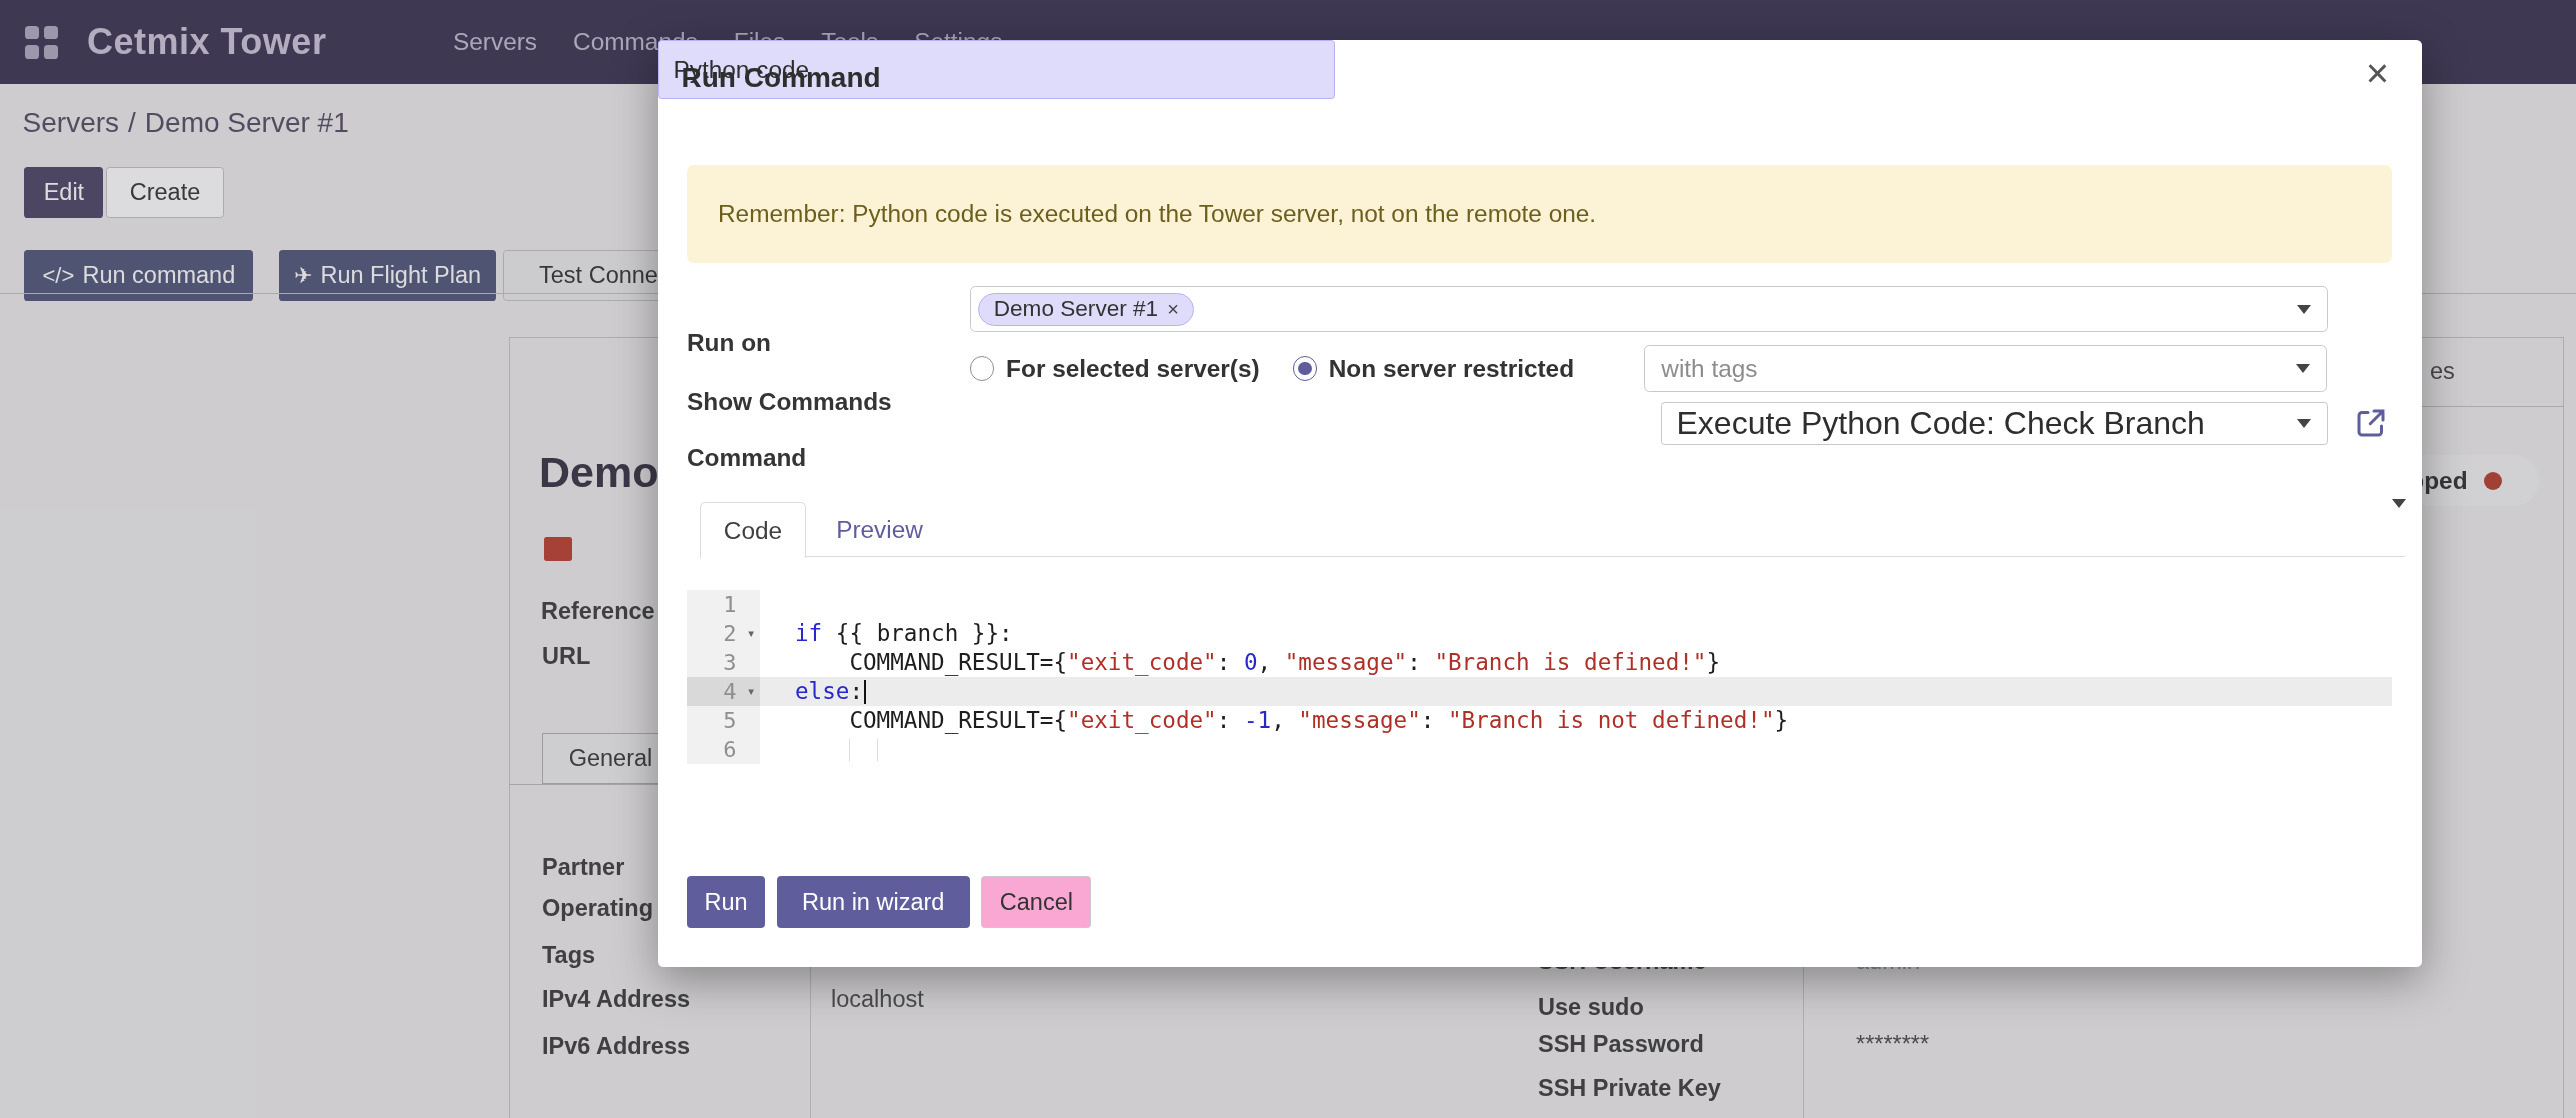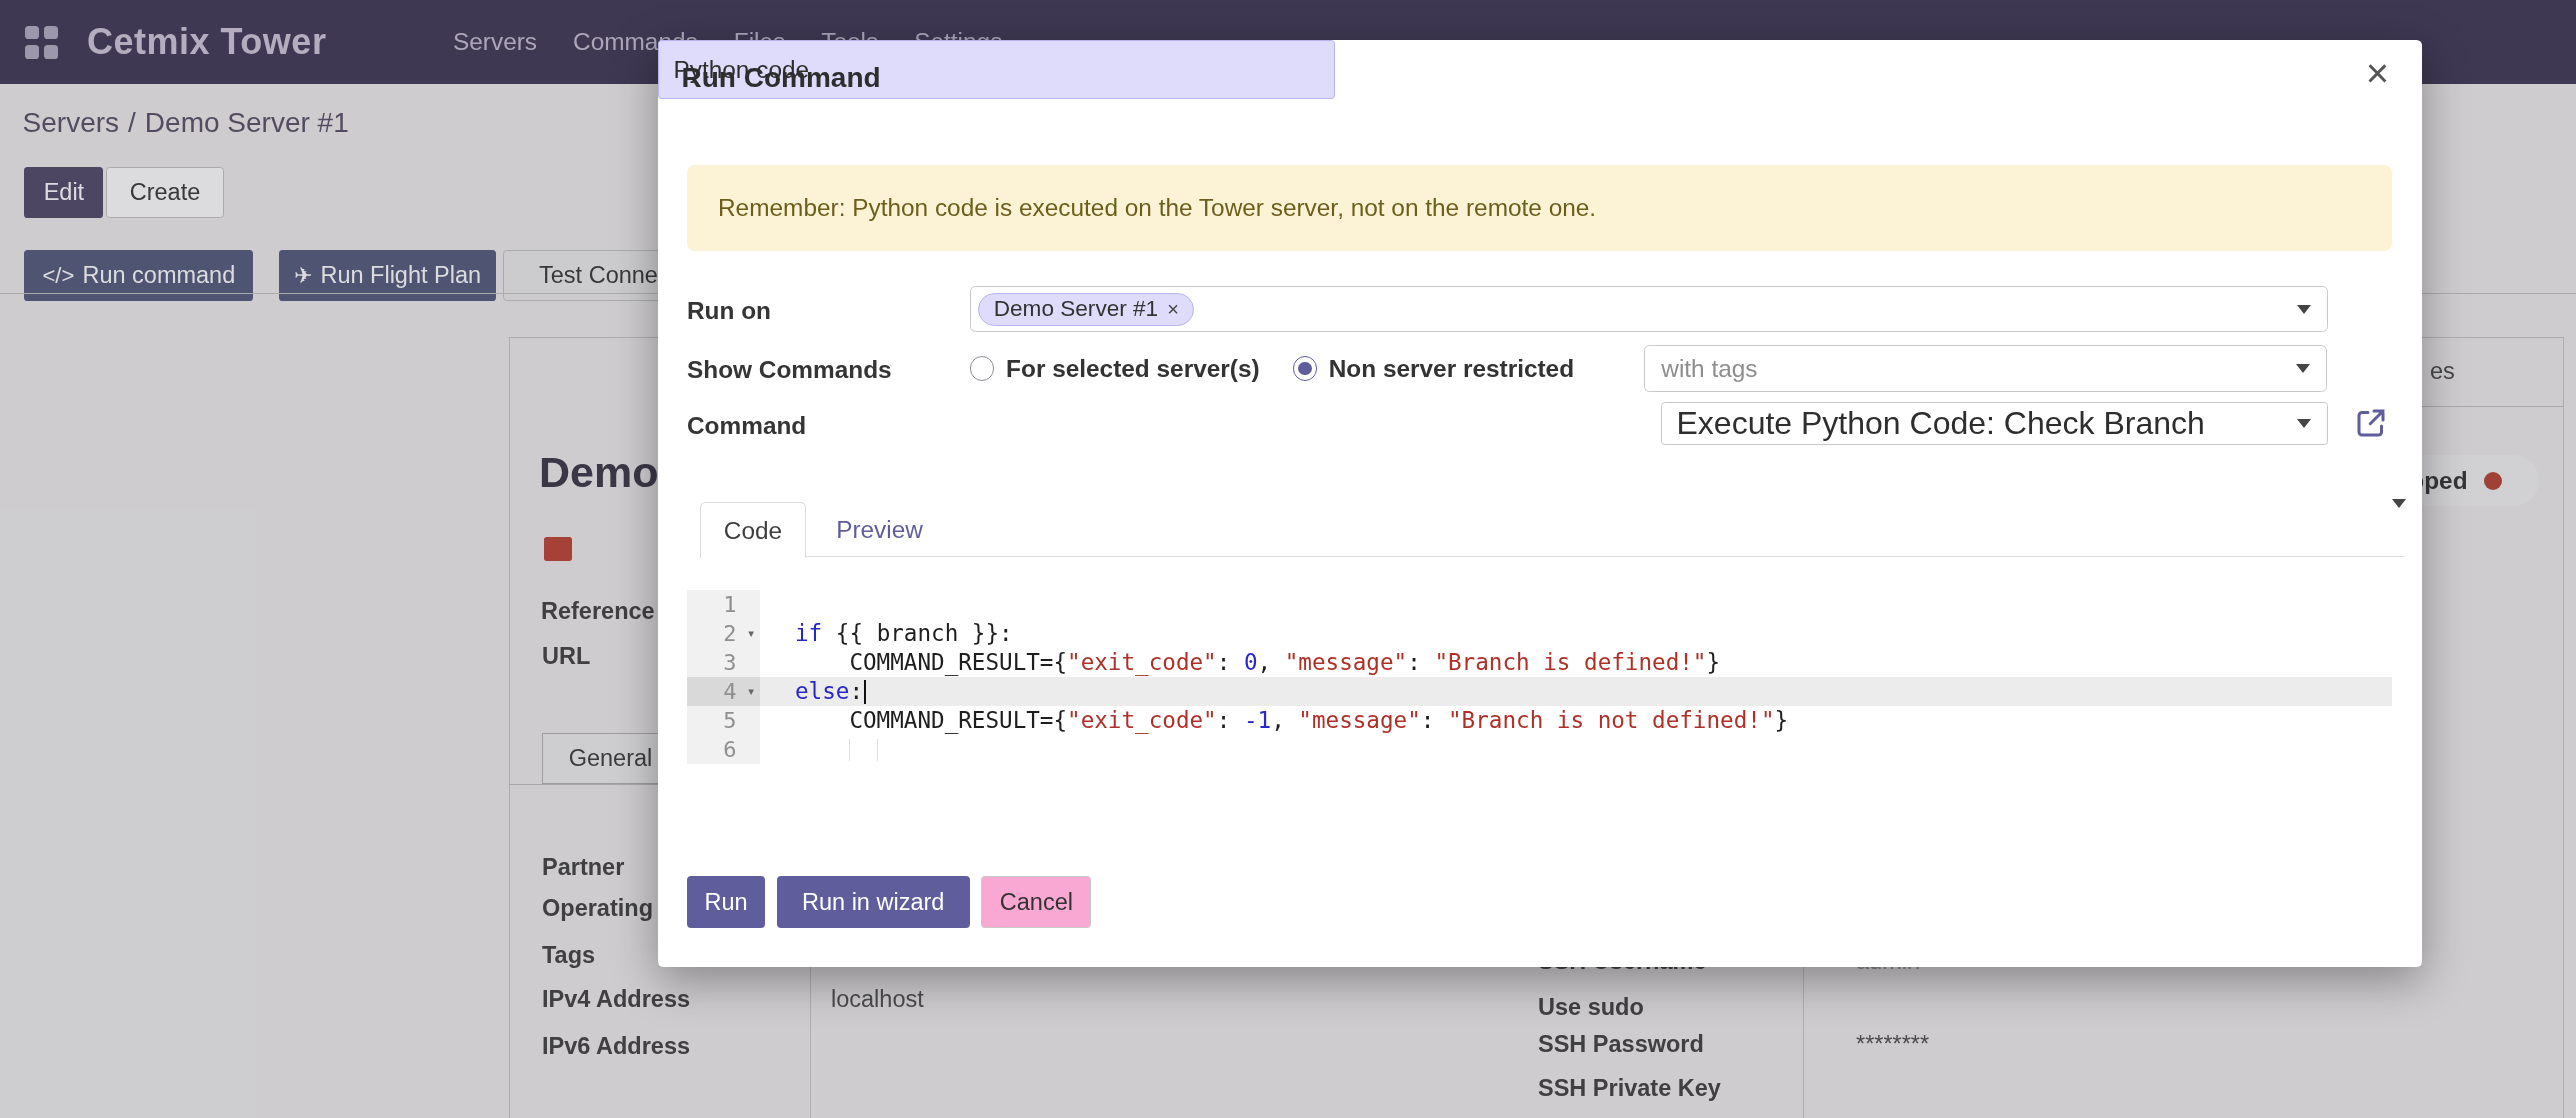--- a/index.html
+++ b/index.html
@@ -39,23 +39,23 @@
   #frag-es { position:absolute; left:2430px; top:358px; font-size:23.5px; color:#4f4f4f; }
 
   
   #backdrop { position:absolute; left:0; top:0; width:2576px; height:1118px; background:rgba(20,16,30,0.15); z-index:5; }
 
   
   #modal { position:absolute; left:658px; top:40px; width:1764px; height:927px; background:#fff; border-radius:5.4px; box-shadow:0 12.6px 45px rgba(0,0,0,0.35); z-index:10; }
   #modal-title { position:absolute; left:23.5px; top:22px; font-size:28px; font-weight:bold; color:#2e2e2e; }
   #modal-close { position:absolute; right:33px; top:12.6px; font-size:40px; color:#555; cursor:pointer; line-height:1; }
 
-  #alert { position:absolute; left:29px; top:125px; width:1705px; height:86px; background:var(--alert-bg); color:var(--alert-text); border-radius:7.2px; display:flex; align-items:center; padding-left:31px; font-size:24.4px; }
-
-  .m-label { position:absolute; left:29px; font-weight:bold; font-size:24.4px; color:#353535; white-space:nowrap; }
+  #alert { position:absolute; left:29px; top:125px; width:1705px; height:98px; background:var(--alert-bg); color:var(--alert-text); border-radius:7.2px; display:flex; align-items:center; padding-left:31px; font-size:24.4px; }
+
+  .m-label { position:absolute; left:29px; font-weight:bold; font-size:24.4px; color:#353535; white-space:nowrap;margin-top:32px; }
 
   .field { position:absolute; background:#fff; border:0.9px solid #c9c9c9; border-radius:5.4px; }
   .caret { position:absolute; right:16.3px; top:50%; margin-top:-4.5px; width:0; height:0; border-left:7.2px solid transparent; border-right:7.2px solid transparent; border-top:9px solid #444; }
 
   #run-on-field { left:312px; top:246px; width:1358px; height:46px; display:flex; align-items:center; padding:0 40px 0 7.2px; }
   #server-tag { display:inline-flex; align-items:center; gap:9px; height:33px; padding:0 14.5px; background:var(--tag-bg); border:0.9px solid #b7b2f1; border-radius:17px; font-size:22.6px; color:#333; white-space:nowrap; }
   #server-tag .x { font-size:20px; color:#444; cursor:pointer; }
 
   #radios { position:absolute; left:312px; top:305px; height:47px; display:flex; align-items:center; }
   .radio { width:24.4px; height:24.4px; border-radius:50%; border:1.8px solid #908d99; background:#fff; flex:none; position:relative; cursor:pointer; }

